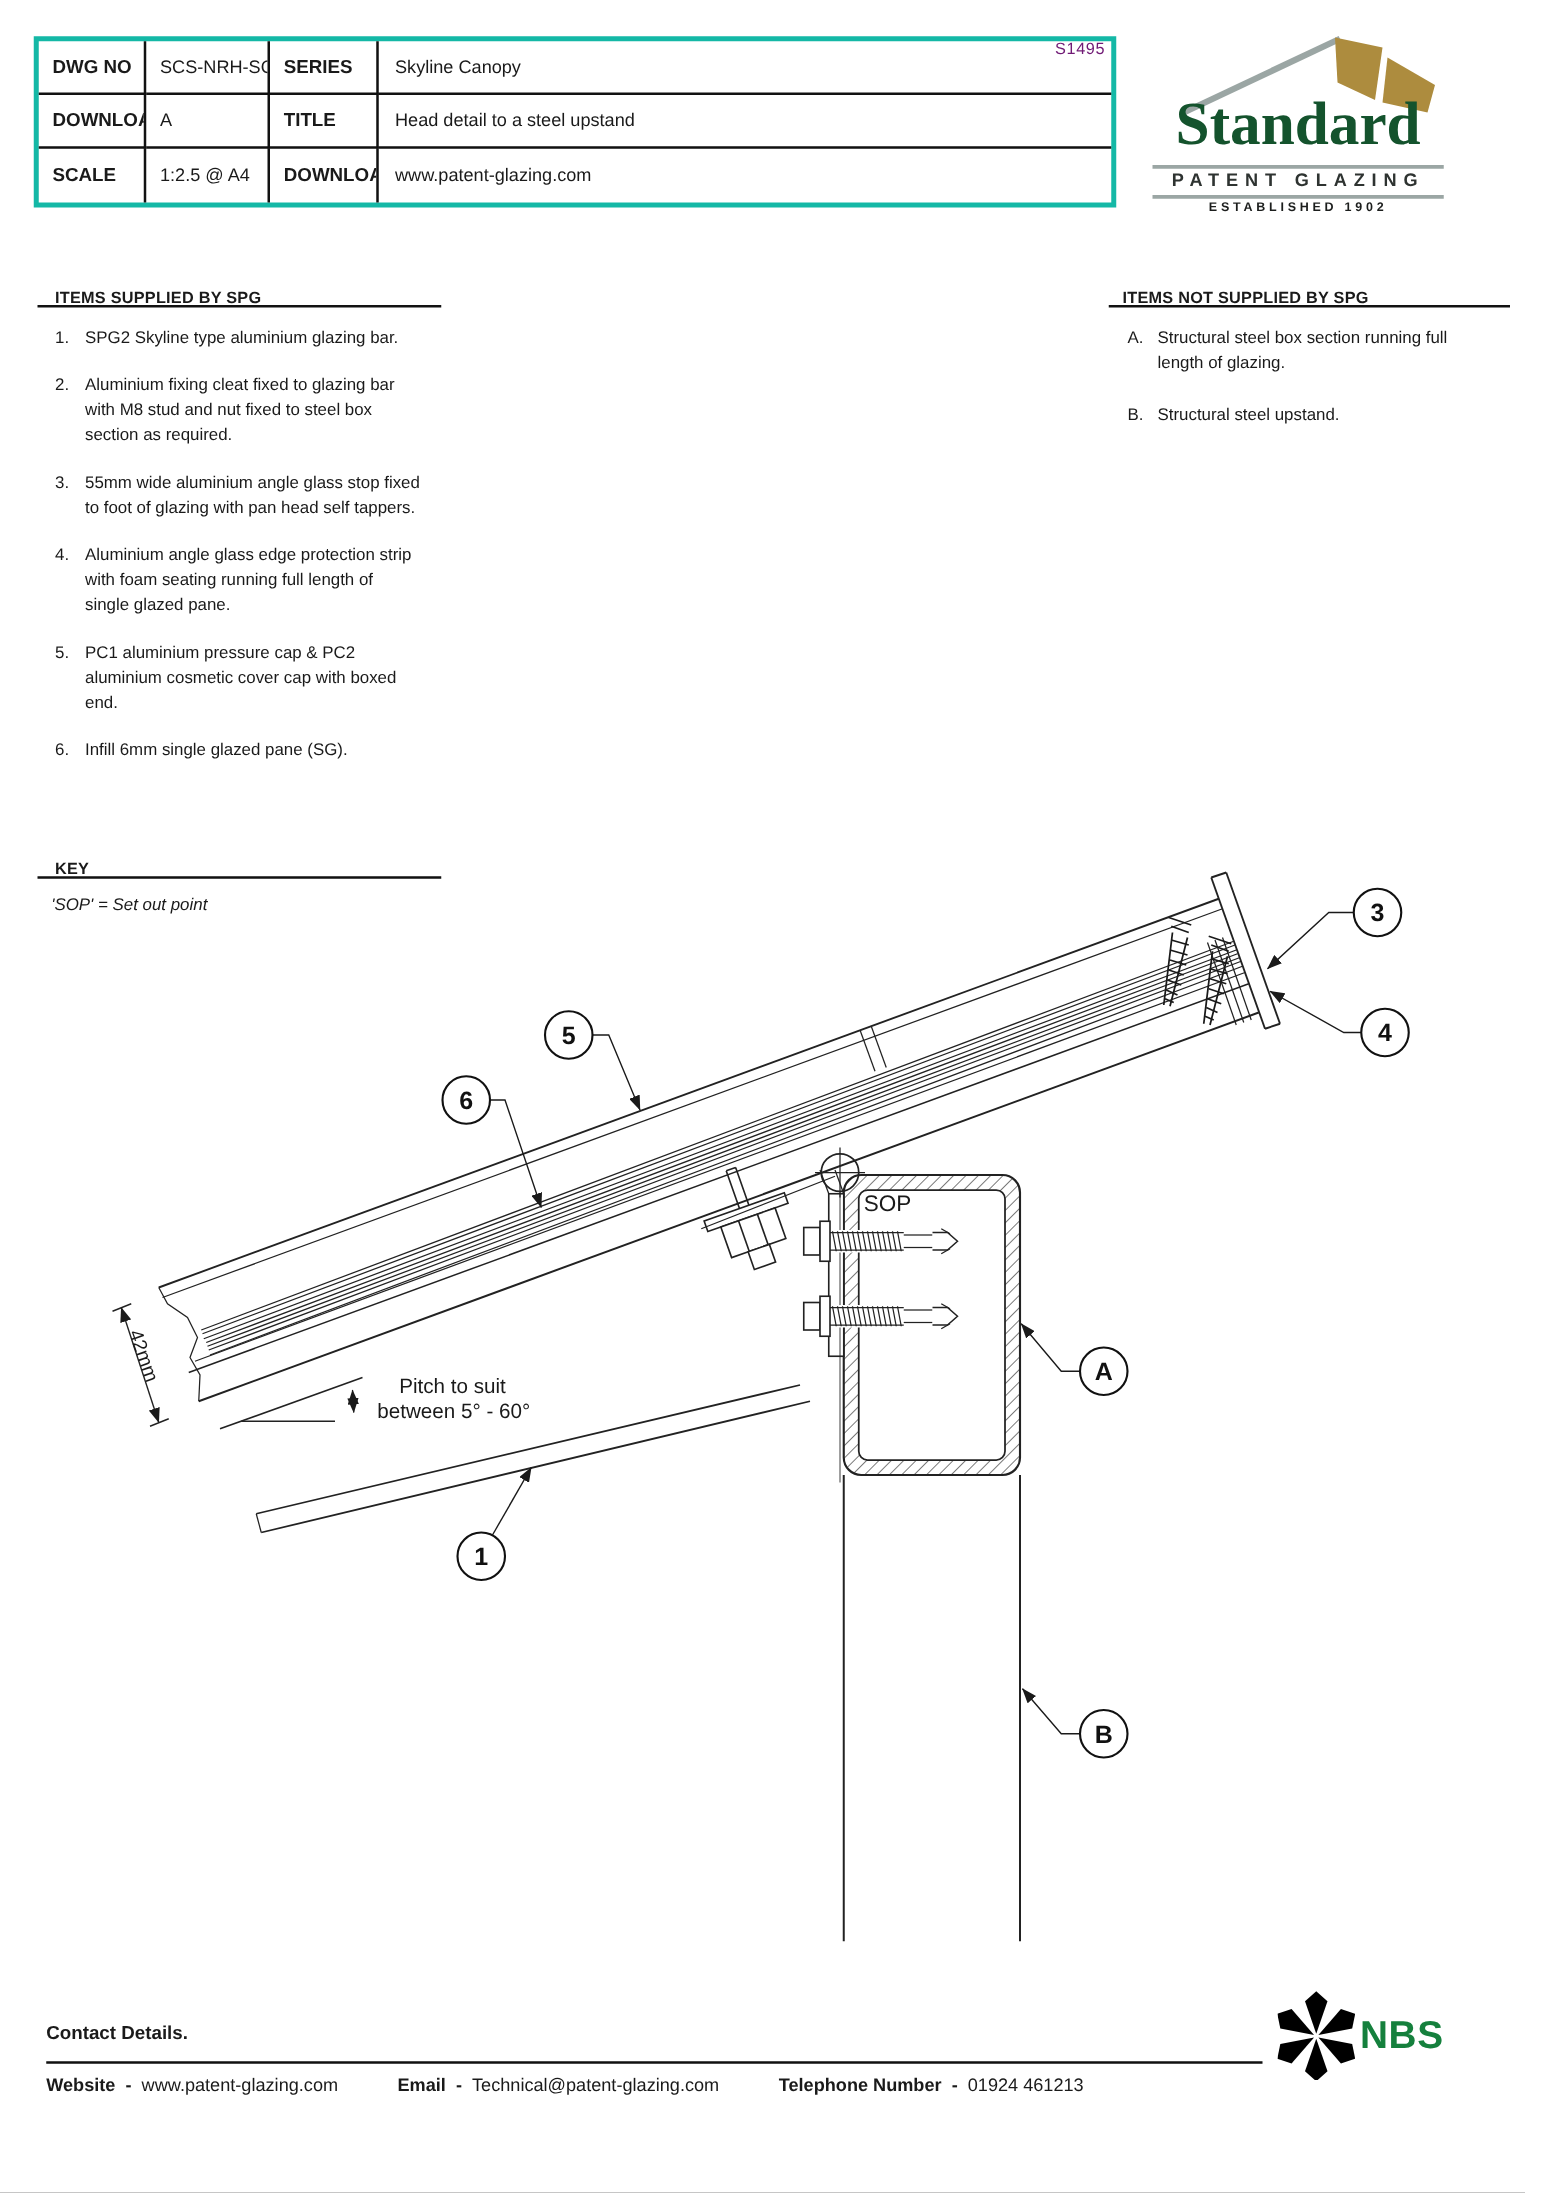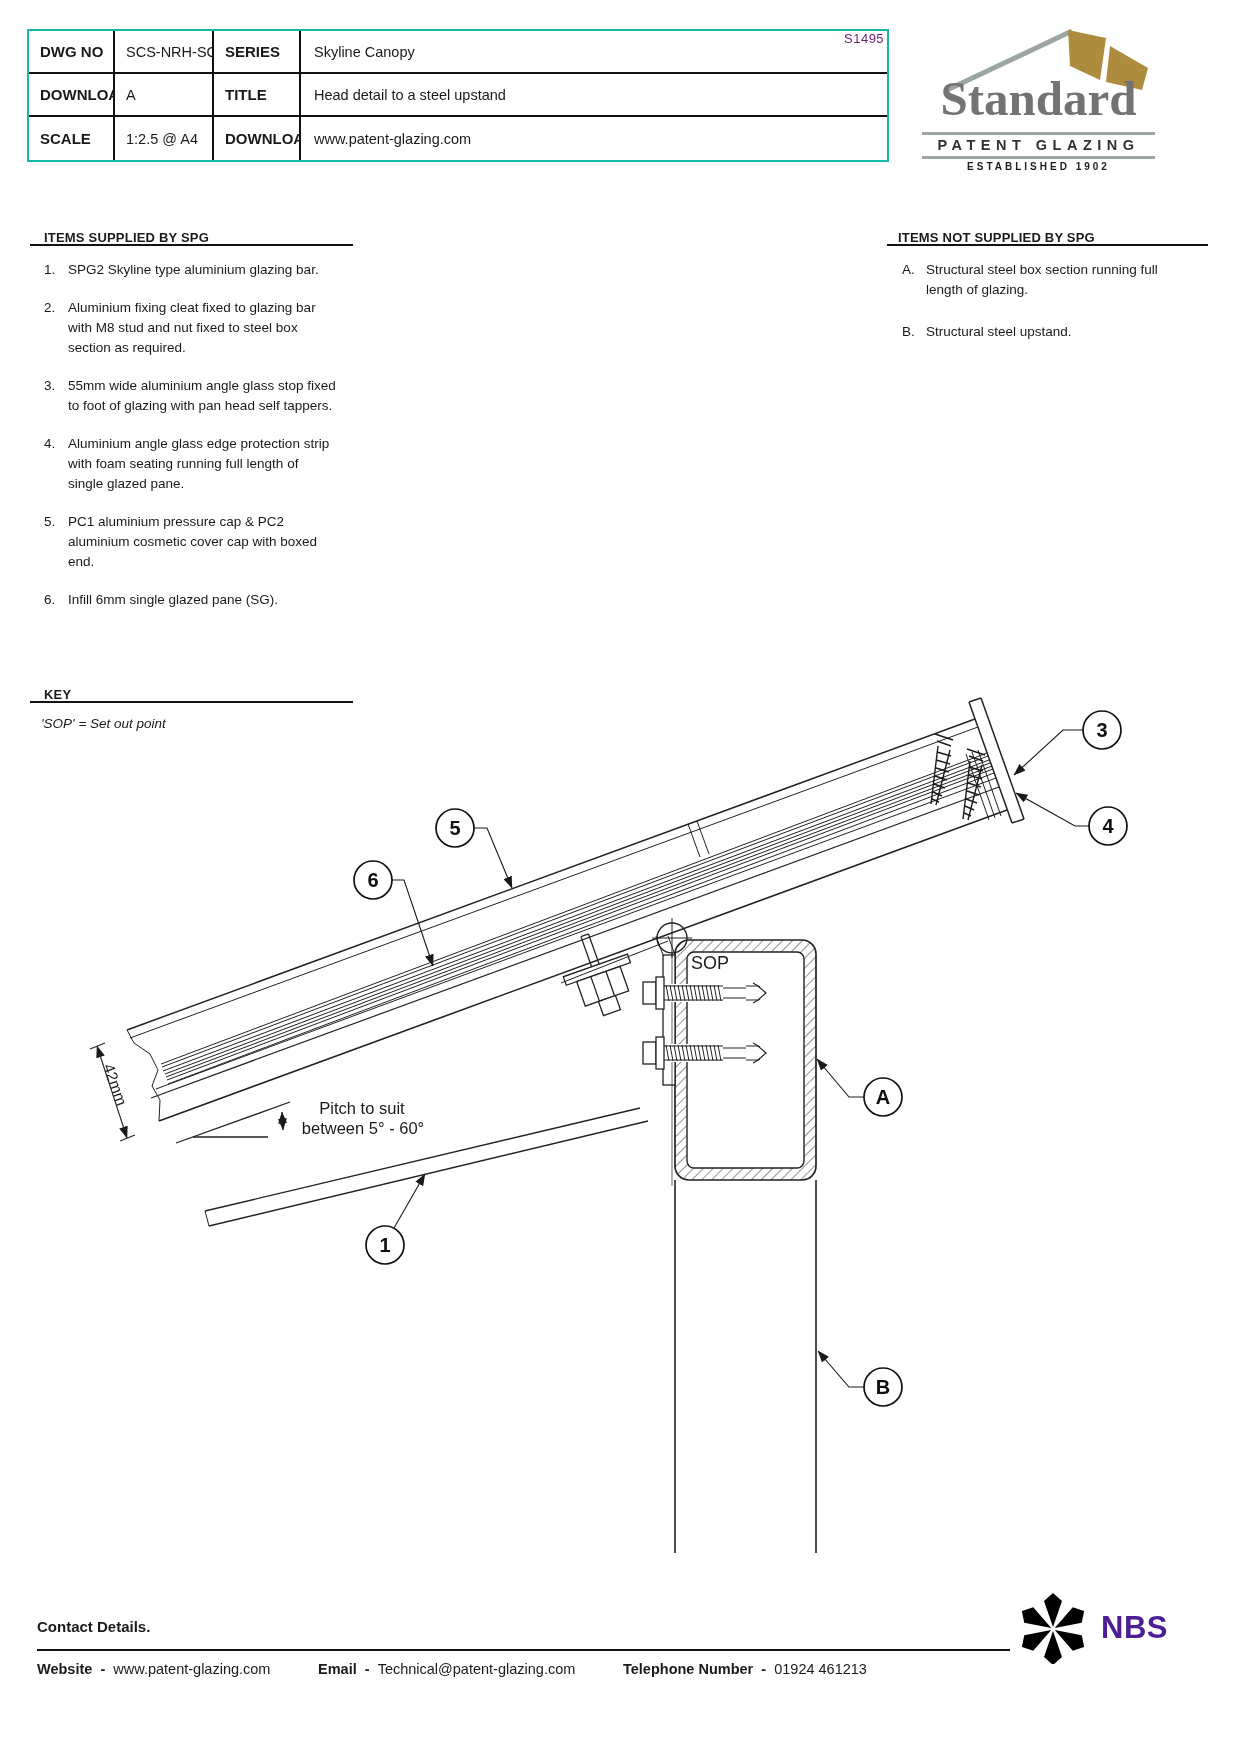--- a/index.html
+++ b/index.html
@@ -1,53 +1,53 @@
 <!DOCTYPE html>
 <html><head>
 <meta charset="utf-8">
 <style>
   html,body{margin:0;padding:0;background:#9a9a9a;}
   .page{position:relative;width:1240px;height:1754px;background:#ffffff;overflow:hidden;
         font-family:"Liberation Sans",sans-serif;color:#1a1a1a;}
   
-  .tblock{position:absolute;left:27px;top:29px;width:858px;height:129px;border:2px solid #14b8a6;
+  .tblock{position:absolute;left:27px;top:29px;width:858px;height:129px;border:4px solid #14b8a6;
           display:grid;grid-template-columns:86px 99px 87px 1fr;grid-template-rows:43px 43px 43px;}
   .tcell{border-right:2px solid #111;border-bottom:2px solid #111;display:flex;align-items:center;
          padding-left:11px;font-size:14.5px;white-space:nowrap;overflow:hidden;}
   .tcell.lastcol{border-right:none;padding-left:13px;}
   .tcell.lastrow{border-bottom:none;}
   .tlabel{font-weight:bold;font-size:15px;}
   .wm{position:absolute;left:844px;top:31px;font-size:13px;color:#701a75;letter-spacing:.5px;}
   
   .logo{position:absolute;left:920px;top:22px;width:237px;height:150px;}
   .logo svg{position:absolute;left:0;top:0;}
   .logo-name{position:absolute;left:0;top:52px;width:237px;text-align:center;
              font-family:"Liberation Serif",serif;font-weight:700;font-size:49px;line-height:1;
-             color:#737373;letter-spacing:0;}
+             color:#14532d;letter-spacing:0;}
   .logo-rule{position:absolute;left:2px;width:233px;height:3px;background:#9ba6a4;}
   .logo-sub{position:absolute;left:0;top:115px;width:237px;text-align:center;font-weight:bold;
             font-size:14.5px;letter-spacing:5.5px;color:#2e3331;}
   .logo-est{position:absolute;left:0;top:139px;width:237px;text-align:center;font-weight:bold;
             font-size:10px;letter-spacing:3px;color:#1c1e1d;}
   
   .h1{position:absolute;font-size:13px;font-weight:bold;letter-spacing:.2px;white-space:nowrap;margin-top:19px;}
   .hrule{position:absolute;height:2px;background:#111;}
   .list{position:absolute;font-size:13.5px;line-height:20px;}
   .li{display:flex;margin-bottom:18px;}
   .li .no{flex:0 0 24px;}
   .li .tx{flex:1;}
   .keytext{position:absolute;font-size:13.5px;font-style:italic;}
   u.notline{text-decoration:underline;text-underline-offset:2px;}
   
   .foot-h{position:absolute;left:37px;top:1618px;font-size:15px;font-weight:bold;}
   .foot-rule{position:absolute;left:37px;top:1649px;width:973px;height:2px;background:#111;}
   .fgroup{position:absolute;top:1661px;font-size:14.5px;white-space:pre;}
   .fgroup b{font-weight:bold;}
   .nbs{position:absolute;left:1022px;top:1592px;display:flex;align-items:center;height:72px;}
-  .nbs-text{font-size:31px;font-weight:bold;letter-spacing:.5px;color:#4c1d95;margin-left:17px;}
+  .nbs-text{font-size:31px;font-weight:bold;letter-spacing:.5px;color:#15803d;margin-left:4px;}
   
   svg text{font-family:"Liberation Sans",sans-serif;}
   .art{position:absolute;left:0;top:0;}
 </style>
 </head>
 <body>
 
 <div class="page">
 
   <svg class="art" width="1240" height="1754" viewBox="0 0 1240 1754">

